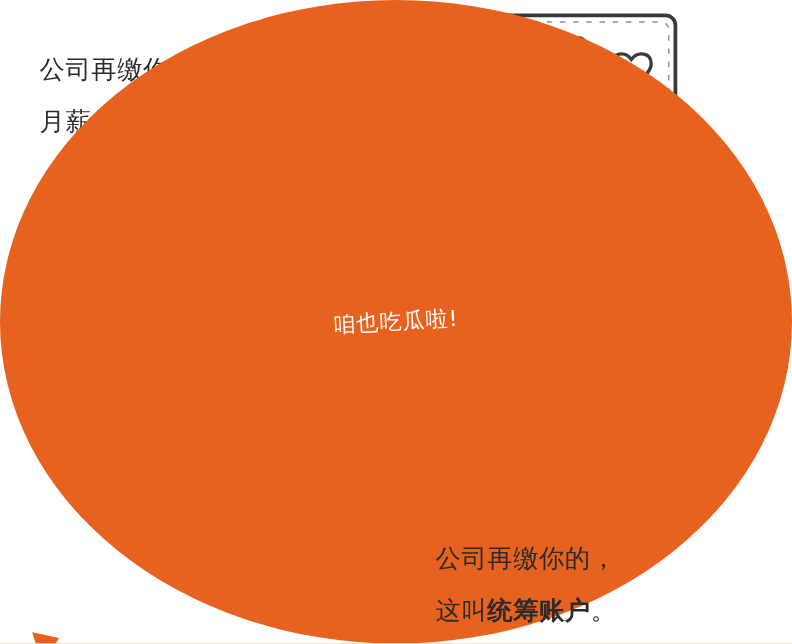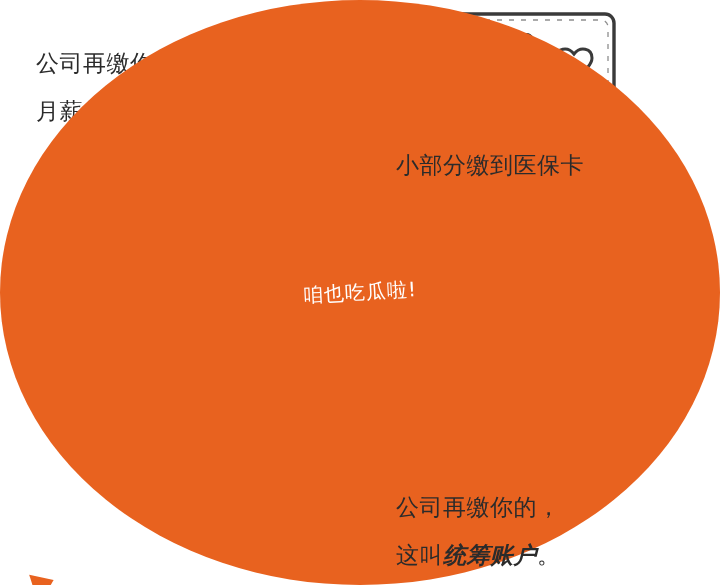--- a/index.html
+++ b/index.html
@@ -40,21 +40,21 @@
     left: 396px;
     top: 148px;
     font-size: 23px;
   }
   #cap-safe {
     left: 396px;
     top: 490px;
     font-size: 23px;
   }
   #cap-safe .l2 { margin-top: 12px; }
-  #cap-safe b { font-weight: 700; font-style: italic; }
+  #cap-safe b { font-weight: 700; }
 
   
   #bubble {
     left: 540px;
     top: 228px;
     width: 178px;
     height: 96px;
   }
   #bubble .blob {
     position: absolute;
@@ -268,20 +268,19 @@
       <path d="M16 92 Q22 96 18 102" fill="none" stroke="#3a3a3a" stroke-width="2"></path>
     </g>
   </svg>
 
   <div id="bubble">
     <div class="blob"></div>
     <div class="tail"></div>
     <div class="btext">咱也吃瓜啦!</div>
   </div>
 
-  <div class="caption" id="cap-card">小部分缴到医保卡</div>
 
   <div class="caption" id="cap-safe">
     <div class="l1">公司再缴你的，</div>
     <div class="l2"><span>这叫</span><b>统筹账户</b><span>。</span></div>
   </div>
 
 </div>
 
 </body></html>

